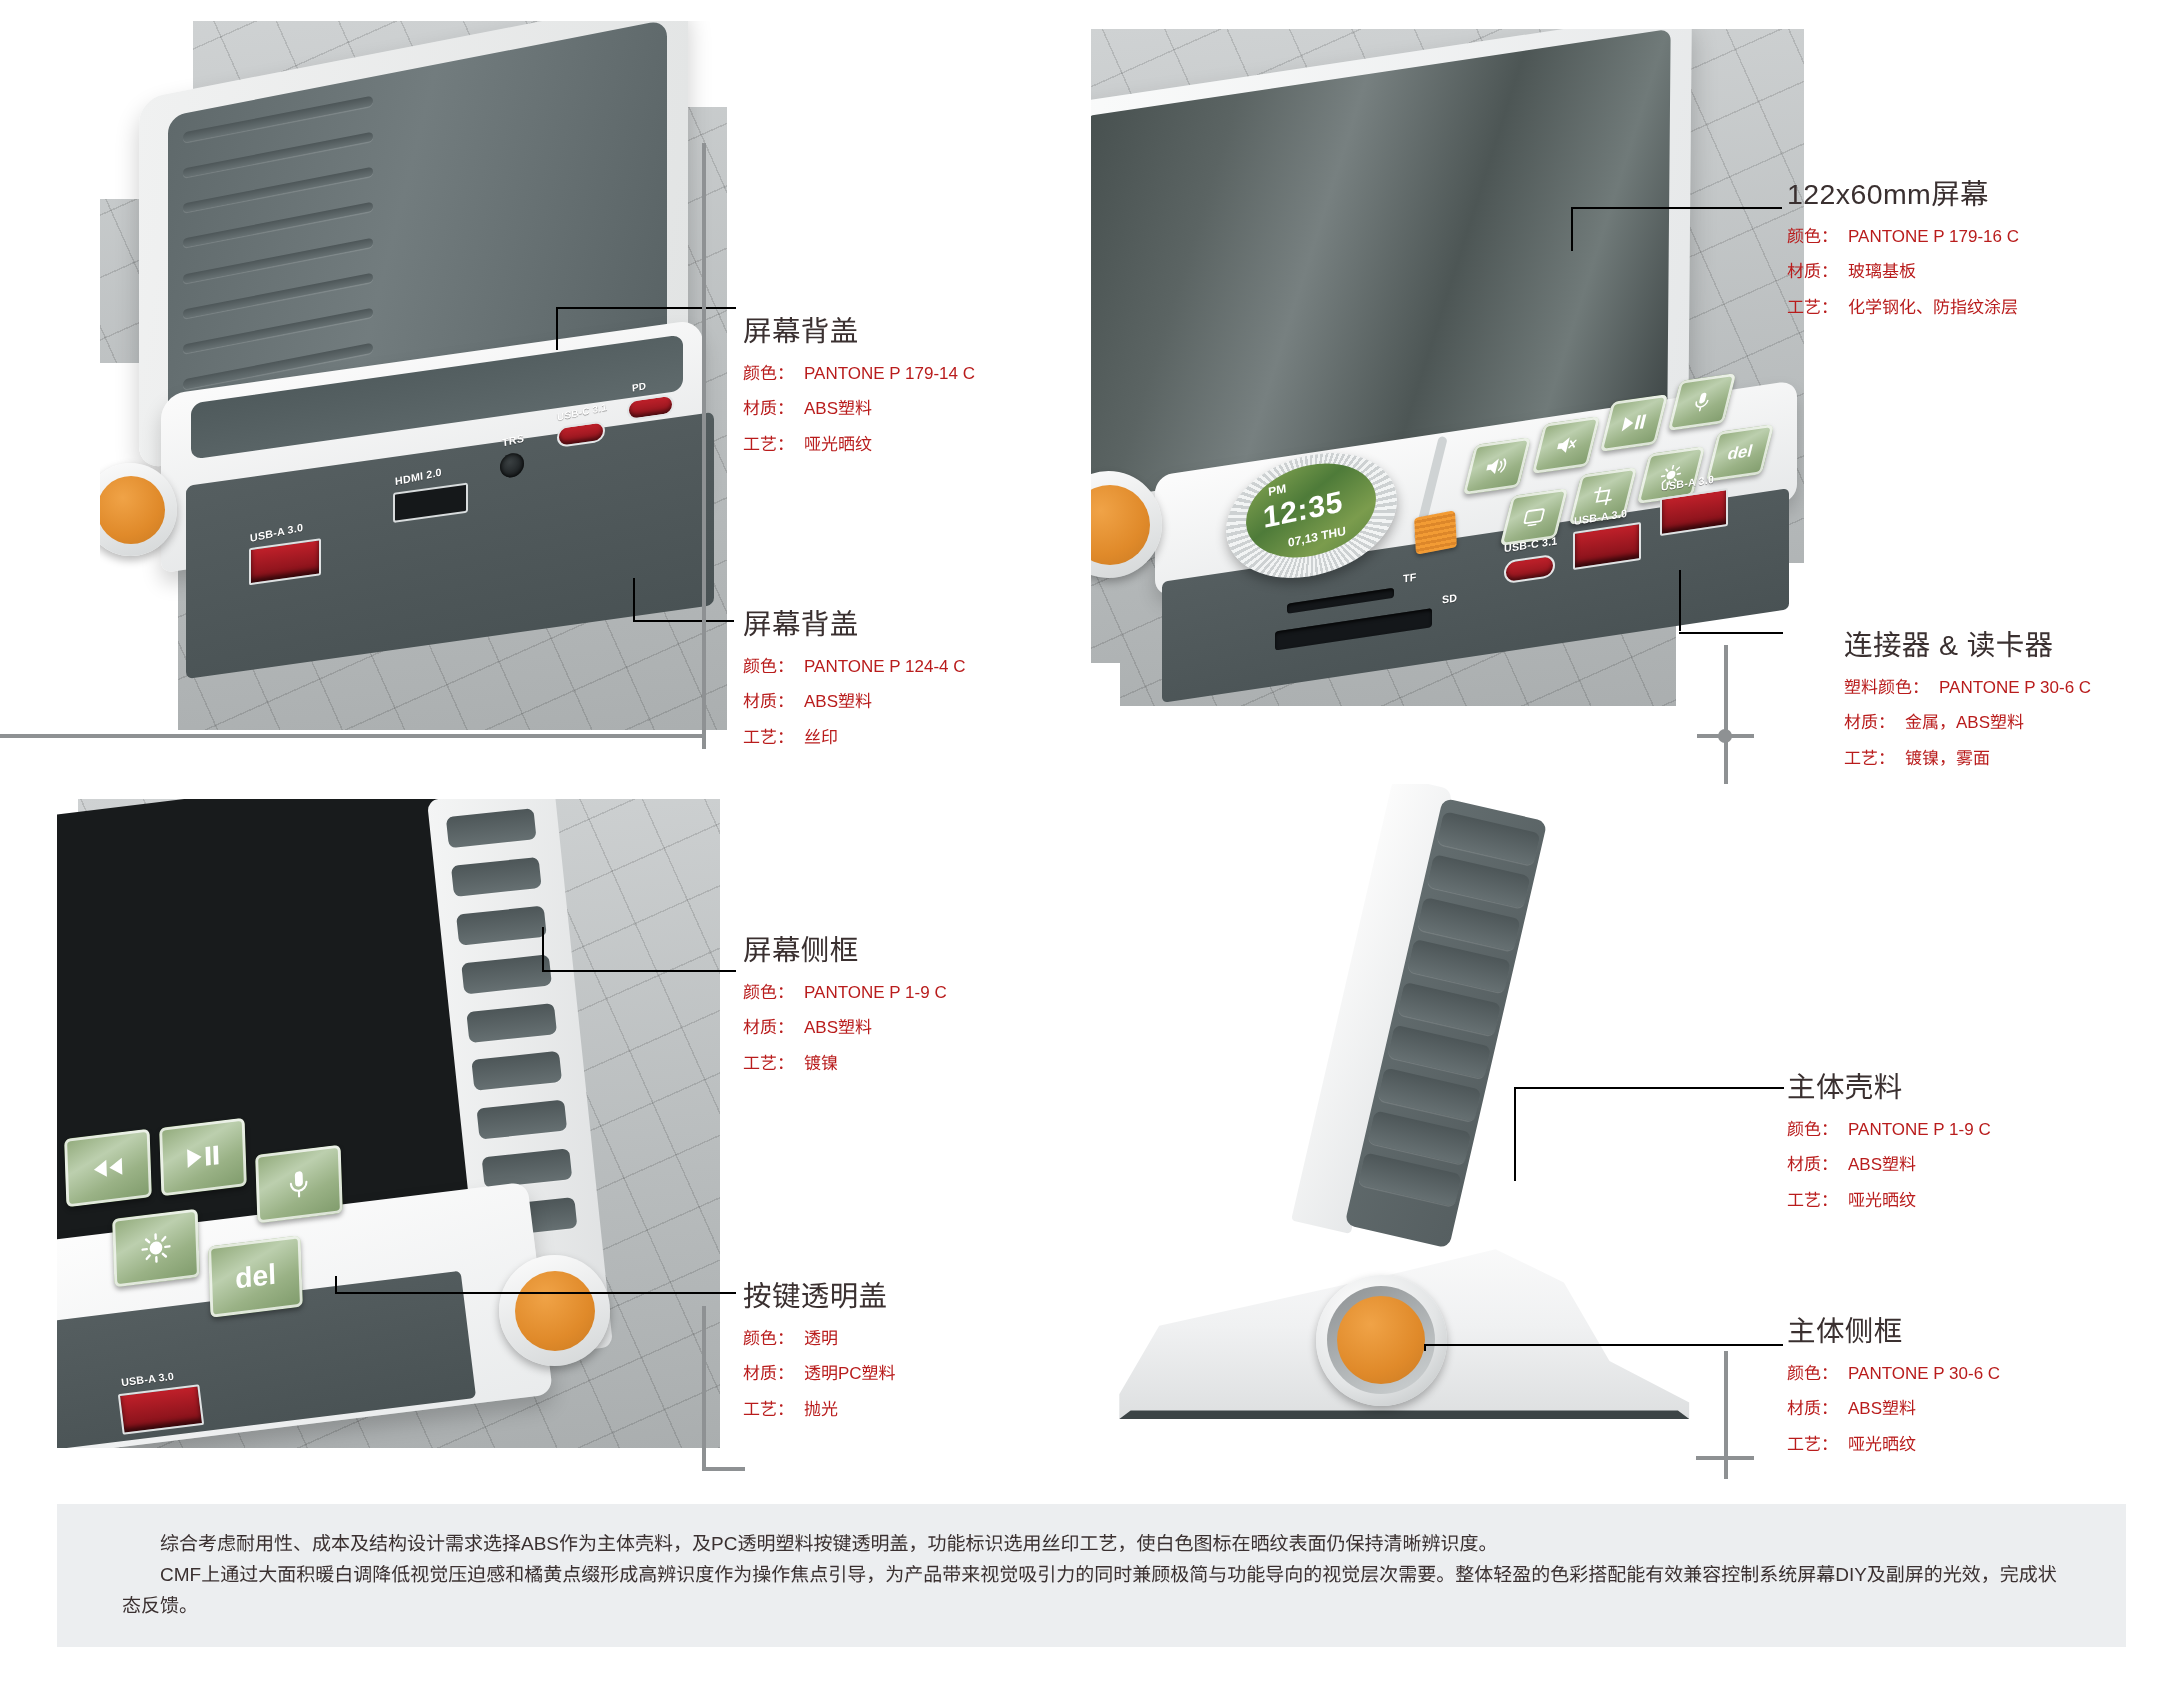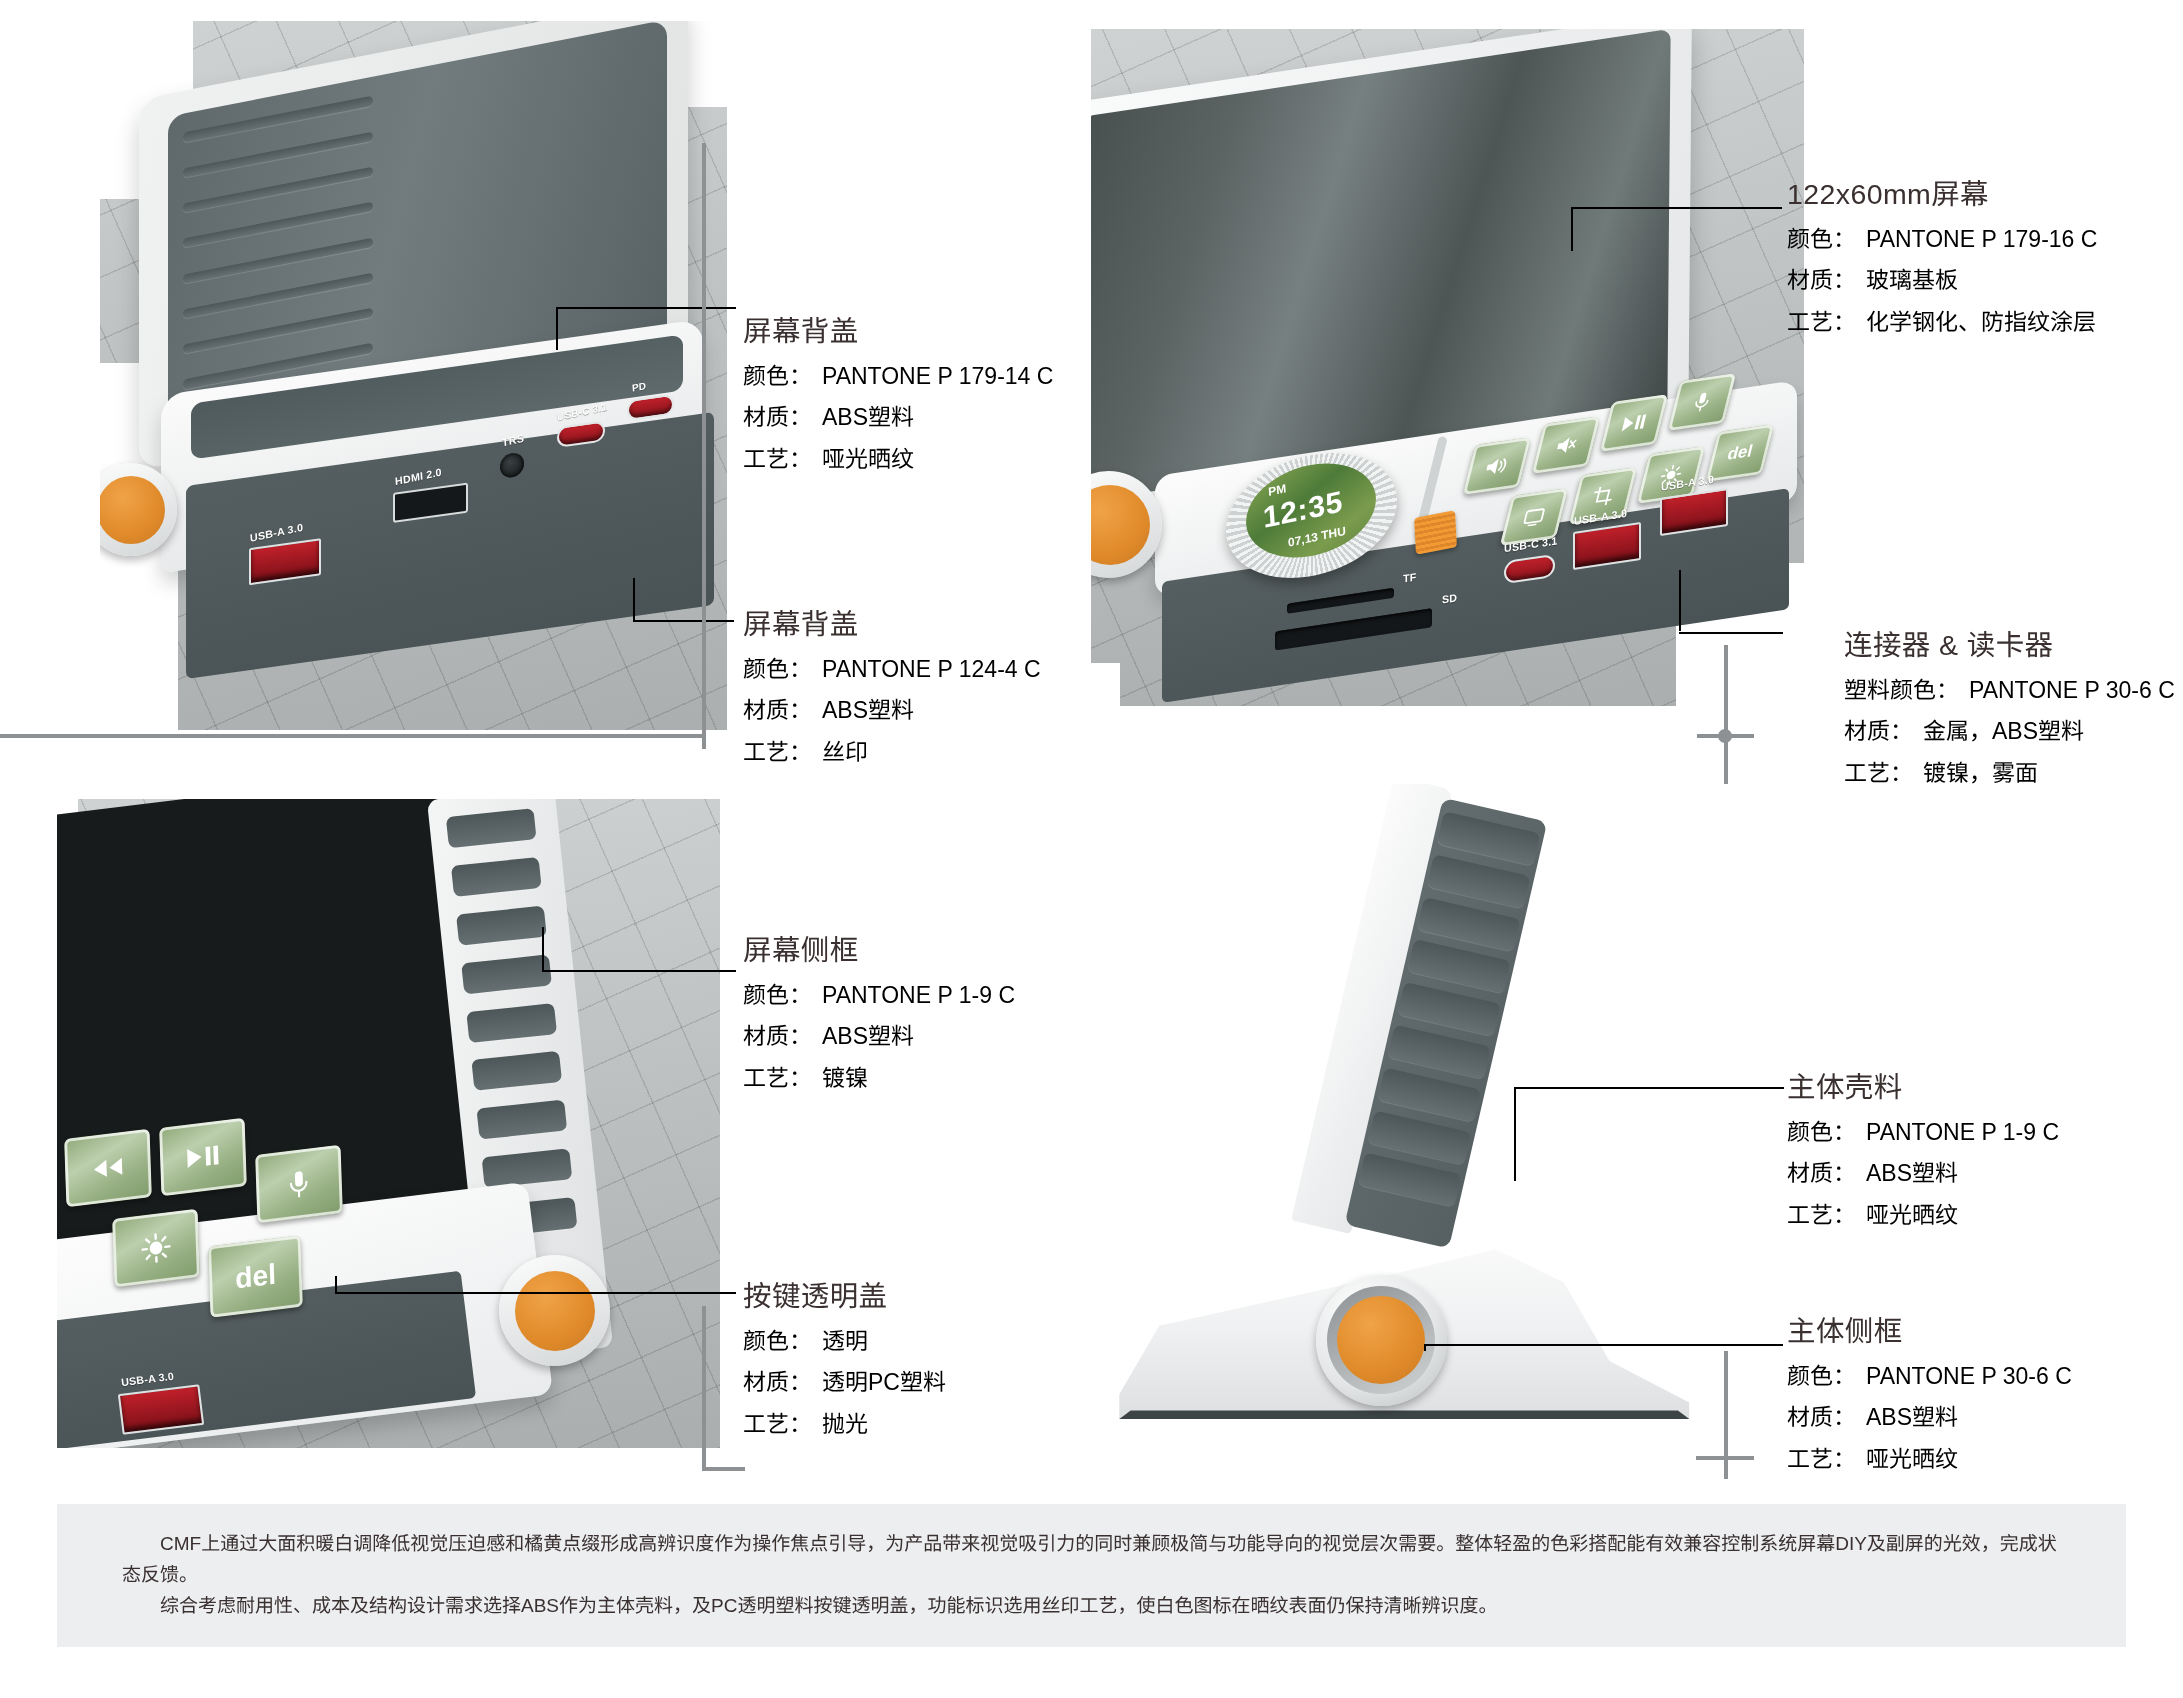--- a/index.html
+++ b/index.html
@@ -22,21 +22,21 @@
   }
   .photo .whitewash{position:absolute;inset:0;background:#fff;}
 
   
   .annot{position:absolute;}
   .annot .title{
     font-size:28.5px;font-weight:400;color:#3a3030;letter-spacing:0.4px;
     margin-bottom:15.7px;white-space:nowrap;
   }
   .annot .row{
-    font-size:23px;line-height:1.0;color:#000000;margin-bottom:18.5px;white-space:nowrap;
+    font-size:17px;line-height:1.0;color:#b91c1c;margin-bottom:18.5px;white-space:nowrap;
   }
   .annot .row .k{display:inline-block;}
   .annot .row .v{display:inline-block;padding-left:10px;}
 
   
   .lead{position:absolute;background:#000;}
   .lead.h{height:2.1px;}
   .lead.v{width:2.1px;}
   .bracket{position:absolute;background:#8e9193;}
   .bracket.v{width:3.6px;}
@@ -515,17 +515,17 @@
   <div class="row">
     <span class="k">材质：</span><span class="v">ABS塑料</span>
   </div>
   <div class="row">
     <span class="k">工艺：</span><span class="v">哑光晒纹</span>
   </div>
 </div>
 
 <div class="captionband">
   <div>
+    <p>综合考虑耐用性、成本及结构设计需求选择ABS作为主体壳料，及PC透明塑料按键透明盖，功能标识选用丝印工艺，使白色图标在晒纹表面仍保持清晰辨识度。</p>
     <p>CMF上通过大面积暖白调降低视觉压迫感和橘黄点缀形成高辨识度作为操作焦点引导，为产品带来视觉吸引力的同时兼顾极简与功能导向的视觉层次需要。整体轻盈的色彩搭配能有效兼容控制系统屏幕DIY及副屏的光效，完成状态反馈。</p>
-    <p>综合考虑耐用性、成本及结构设计需求选择ABS作为主体壳料，及PC透明塑料按键透明盖，功能标识选用丝印工艺，使白色图标在晒纹表面仍保持清晰辨识度。</p>
   </div>
 </div>
 
 
 </body></html>

